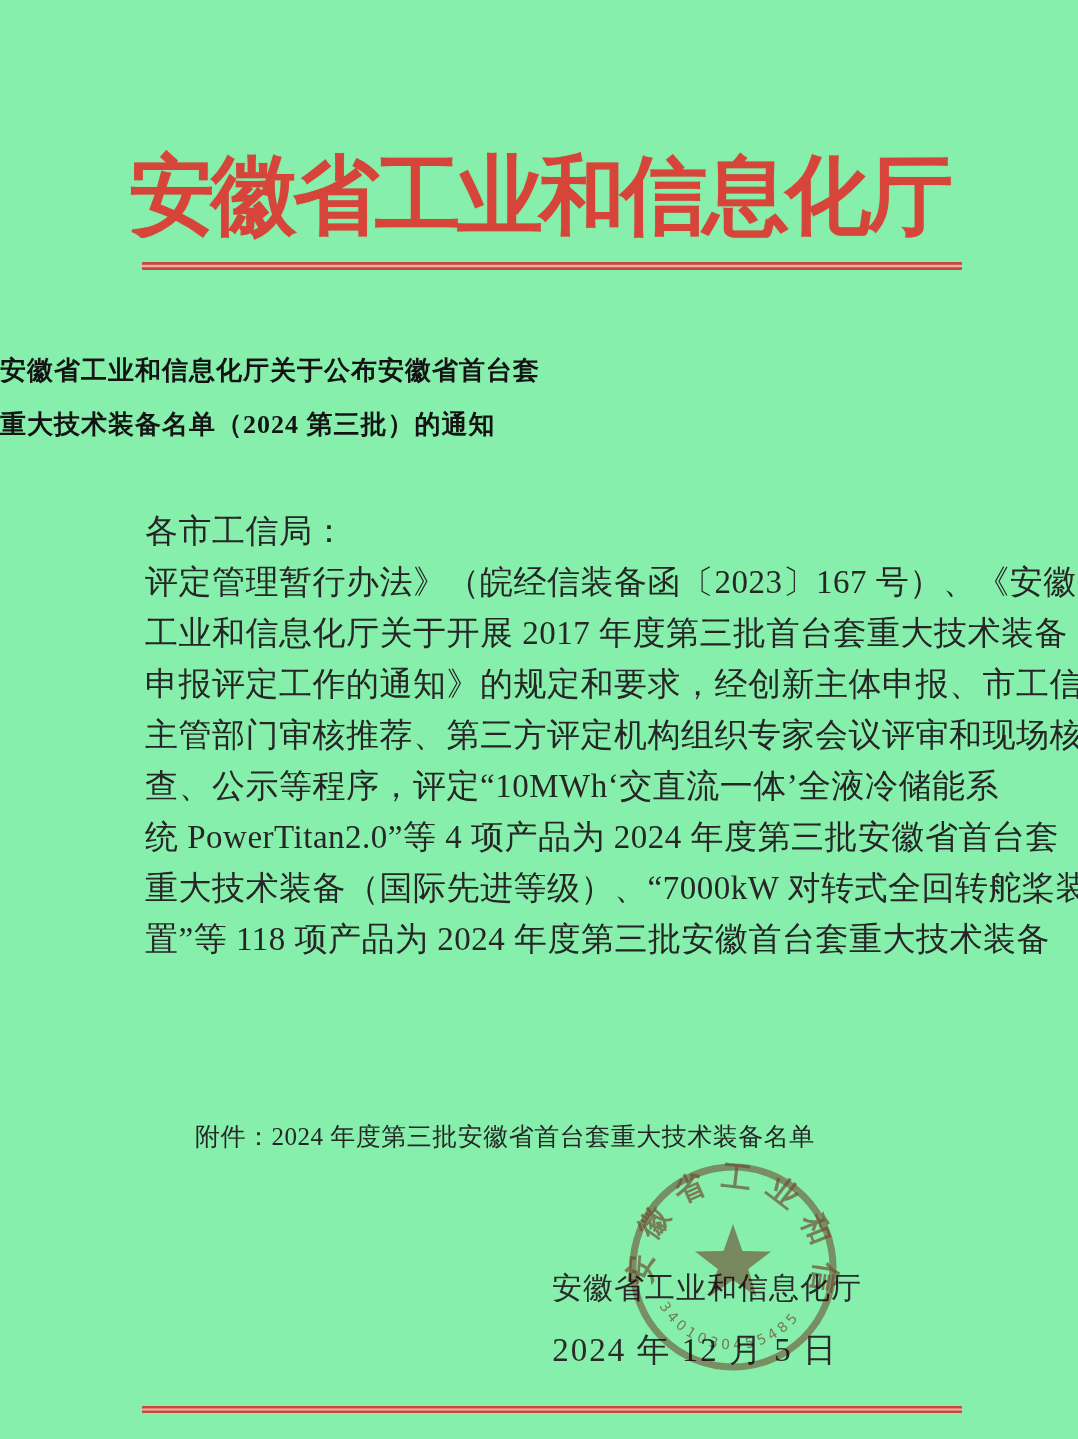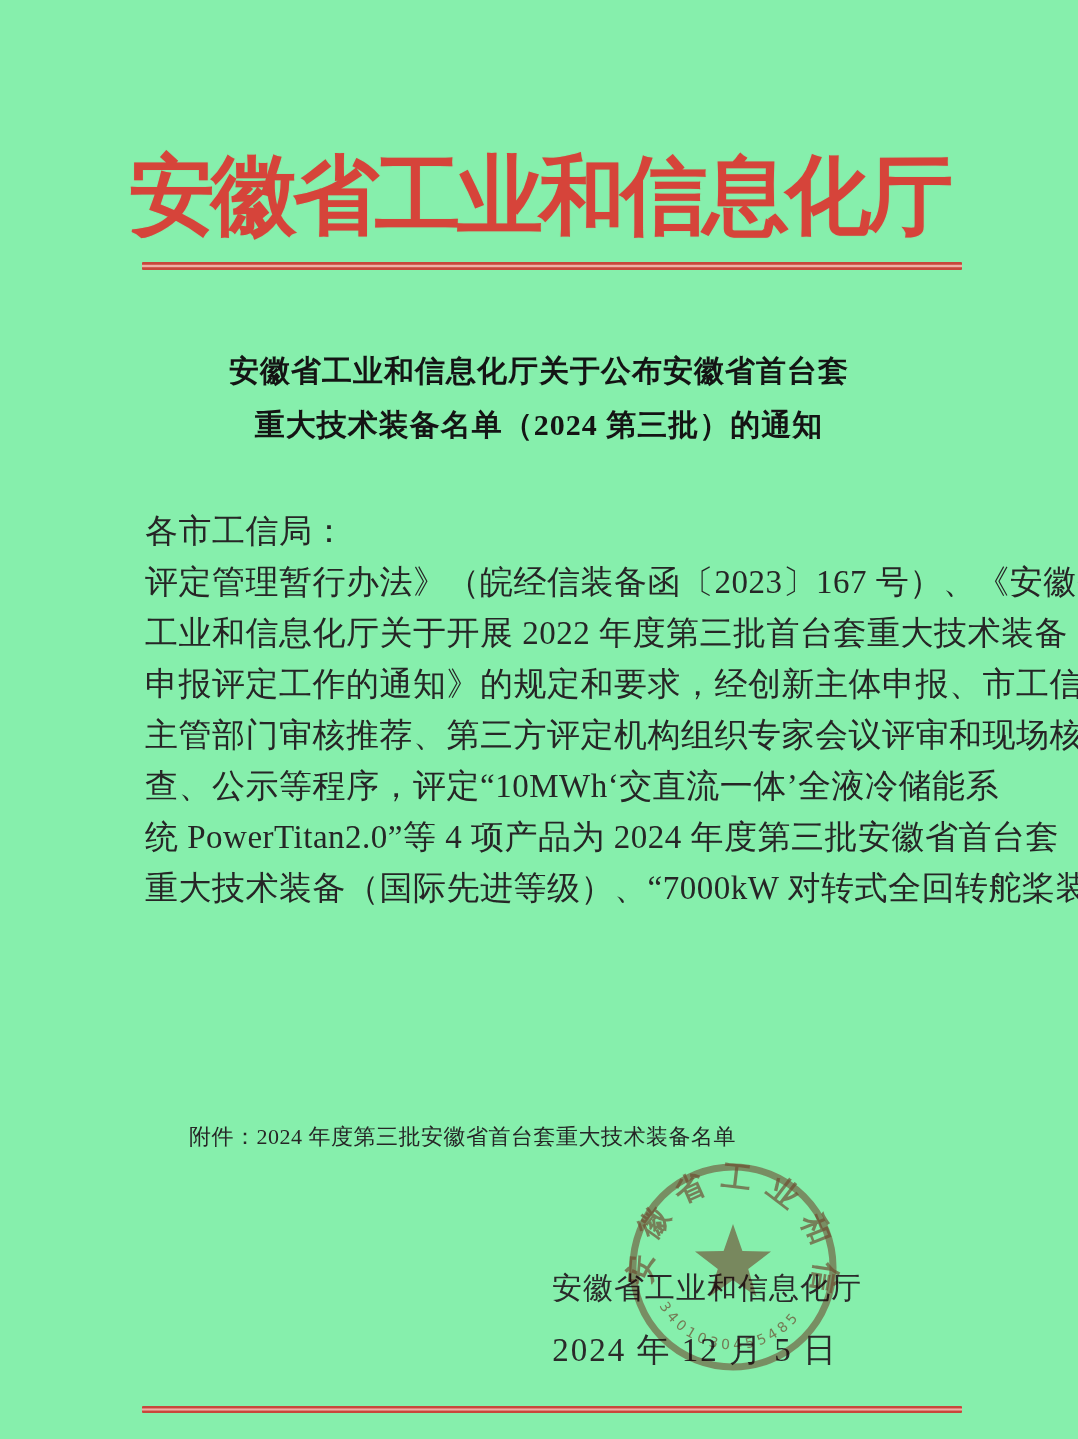--- a/index.html
+++ b/index.html
@@ -42,23 +42,22 @@
   }
   .red-rule.top { top: 262px; }
   .red-rule.bottom { top: 1406px; height: 7px; }
 
   
   .doc-title {
     position: absolute;
     top: 344px;
     left: 0;
     width: 100%;
-    text-align: center;
     font-weight: bold;
-    font-size: 30px;
+    font-size: 26px;
     line-height: 54px;
     color: #141414;
     letter-spacing: 1px;
   }
 
   
   .body-block {
     position: absolute;
     top: 506px;
     left: 145px;
@@ -72,21 +71,21 @@
     white-space: nowrap;
     letter-spacing: 0.5px;
   }
   .body-line.indent { text-indent: 2em; }
 
   .attachment {
     position: absolute;
     top: 1114px;
     left: 145px;
     width: 860px;
-    font-size: 22px;
+    font-size: 25px;
     line-height: 46px;
     text-indent: 2em;
     color: #262626;
     white-space: nowrap;
     letter-spacing: 0.5px;
   }
 
   
   .sign-agency {
     position: absolute;
@@ -130,26 +129,27 @@
   <div class="red-rule top"></div>
 
   <div class="doc-title">
     <div>安徽省工业和信息化厅关于公布安徽省首台套</div>
     <div>重大技术装备名单（2024 第三批）的通知</div>
   </div>
 
   <div class="body-block">
     <div class="body-line">各市工信局：</div>
     <div class="body-line">评定管理暂行办法》（皖经信装备函〔2023〕167 号）、《安徽省</div>
-    <div class="body-line">工业和信息化厅关于开展 2022 年度第三批首台套重大技术装备</div>
+    <div class="body-line">工业和信息化厅关于开展 2017 年度第三批首台套重大技术装备</div>
     <div class="body-line">申报评定工作的通知》的规定和要求，经创新主体申报、市工信</div>
     <div class="body-line">主管部门审核推荐、第三方评定机构组织专家会议评审和现场核</div>
     <div class="body-line">查、公示等程序，评定“10MWh‘交直流一体’全液冷储能系</div>
     <div class="body-line">统 PowerTitan2.0”等 4 项产品为 2024 年度第三批安徽省首台套</div>
     <div class="body-line">重大技术装备（国际先进等级）、“7000kW 对转式全回转舵桨装</div>
+    <div class="body-line">置”等 118 项产品为 2024 年度第三批安徽首台套重大技术装备</div>
   </div>
 
   <div class="attachment">附件：2024 年度第三批安徽省首台套重大技术装备名单</div>
 
   <div class="sign-agency">安徽省工业和信息化厅</div>
   <div class="sign-date">2024 年 12 月 5 日</div>
 
   <div class="seal">
     <svg viewBox="0 0 240 240" xmlns="http://www.w3.org/2000/svg">
       <defs>

